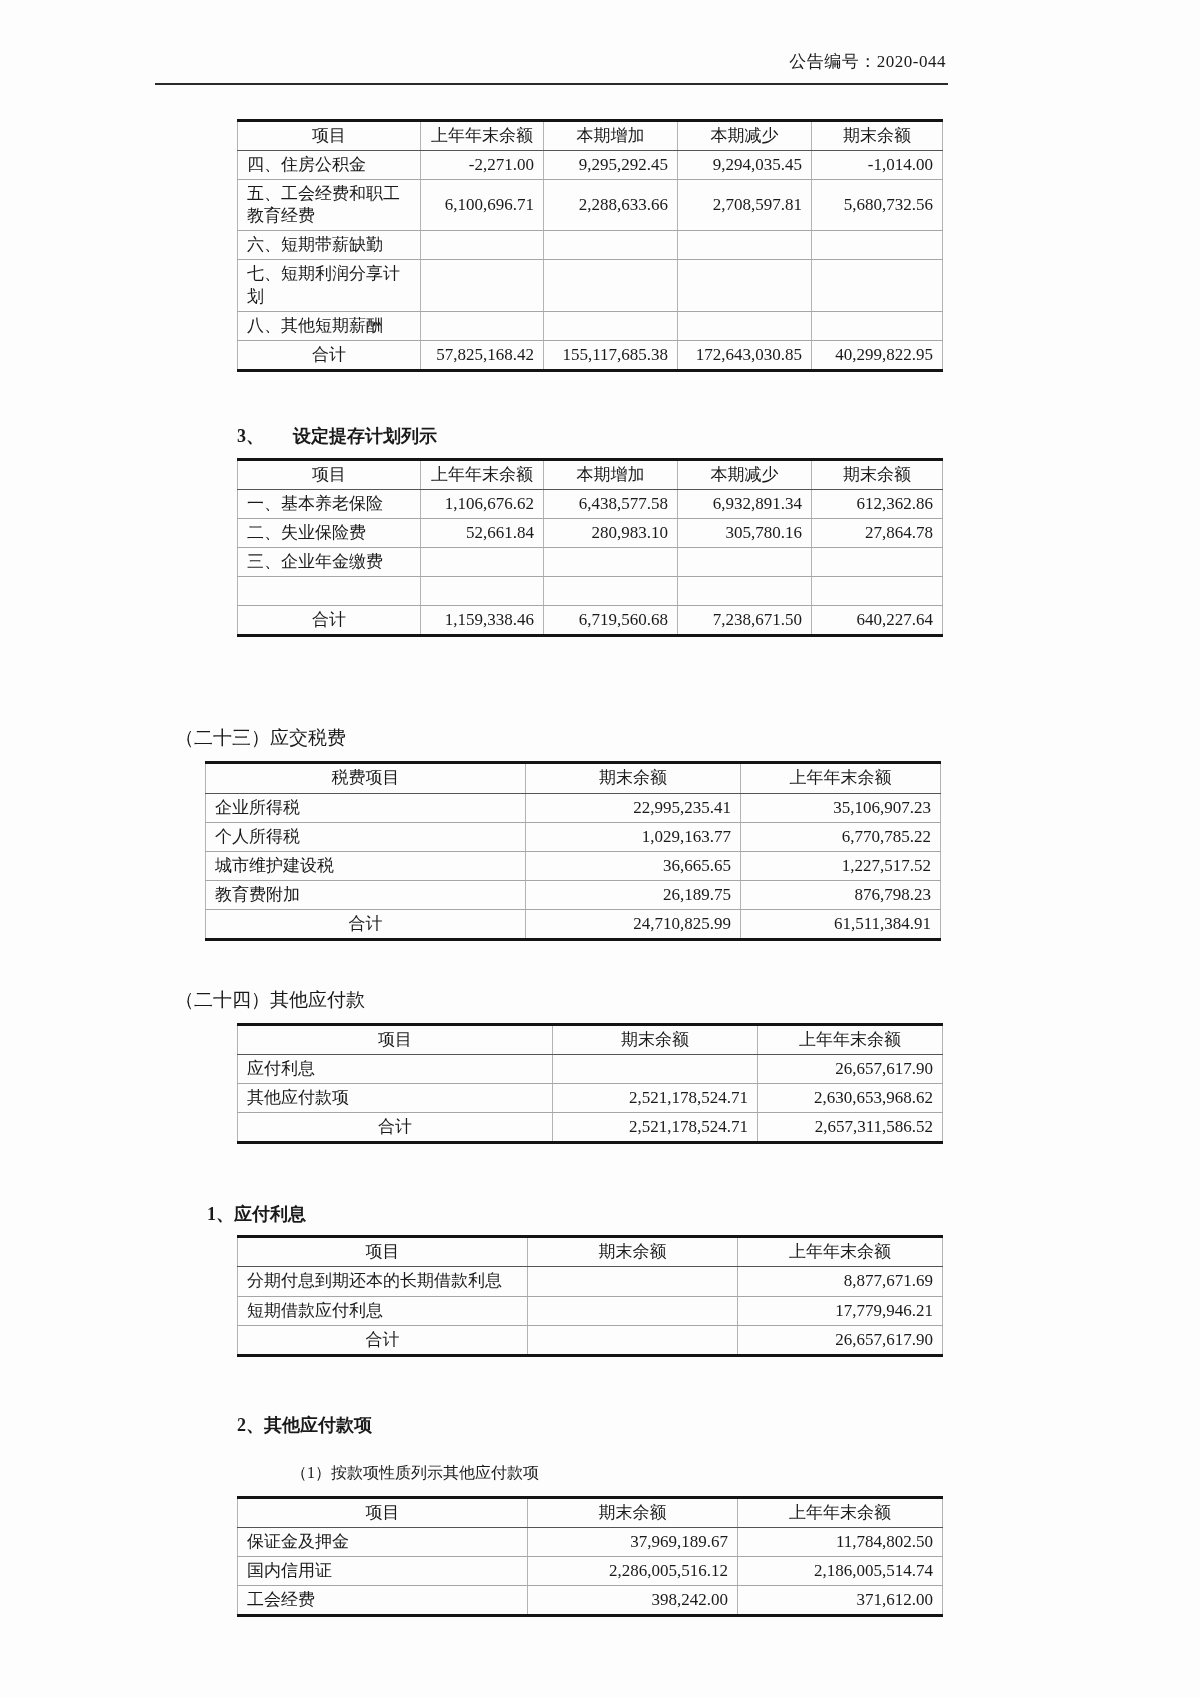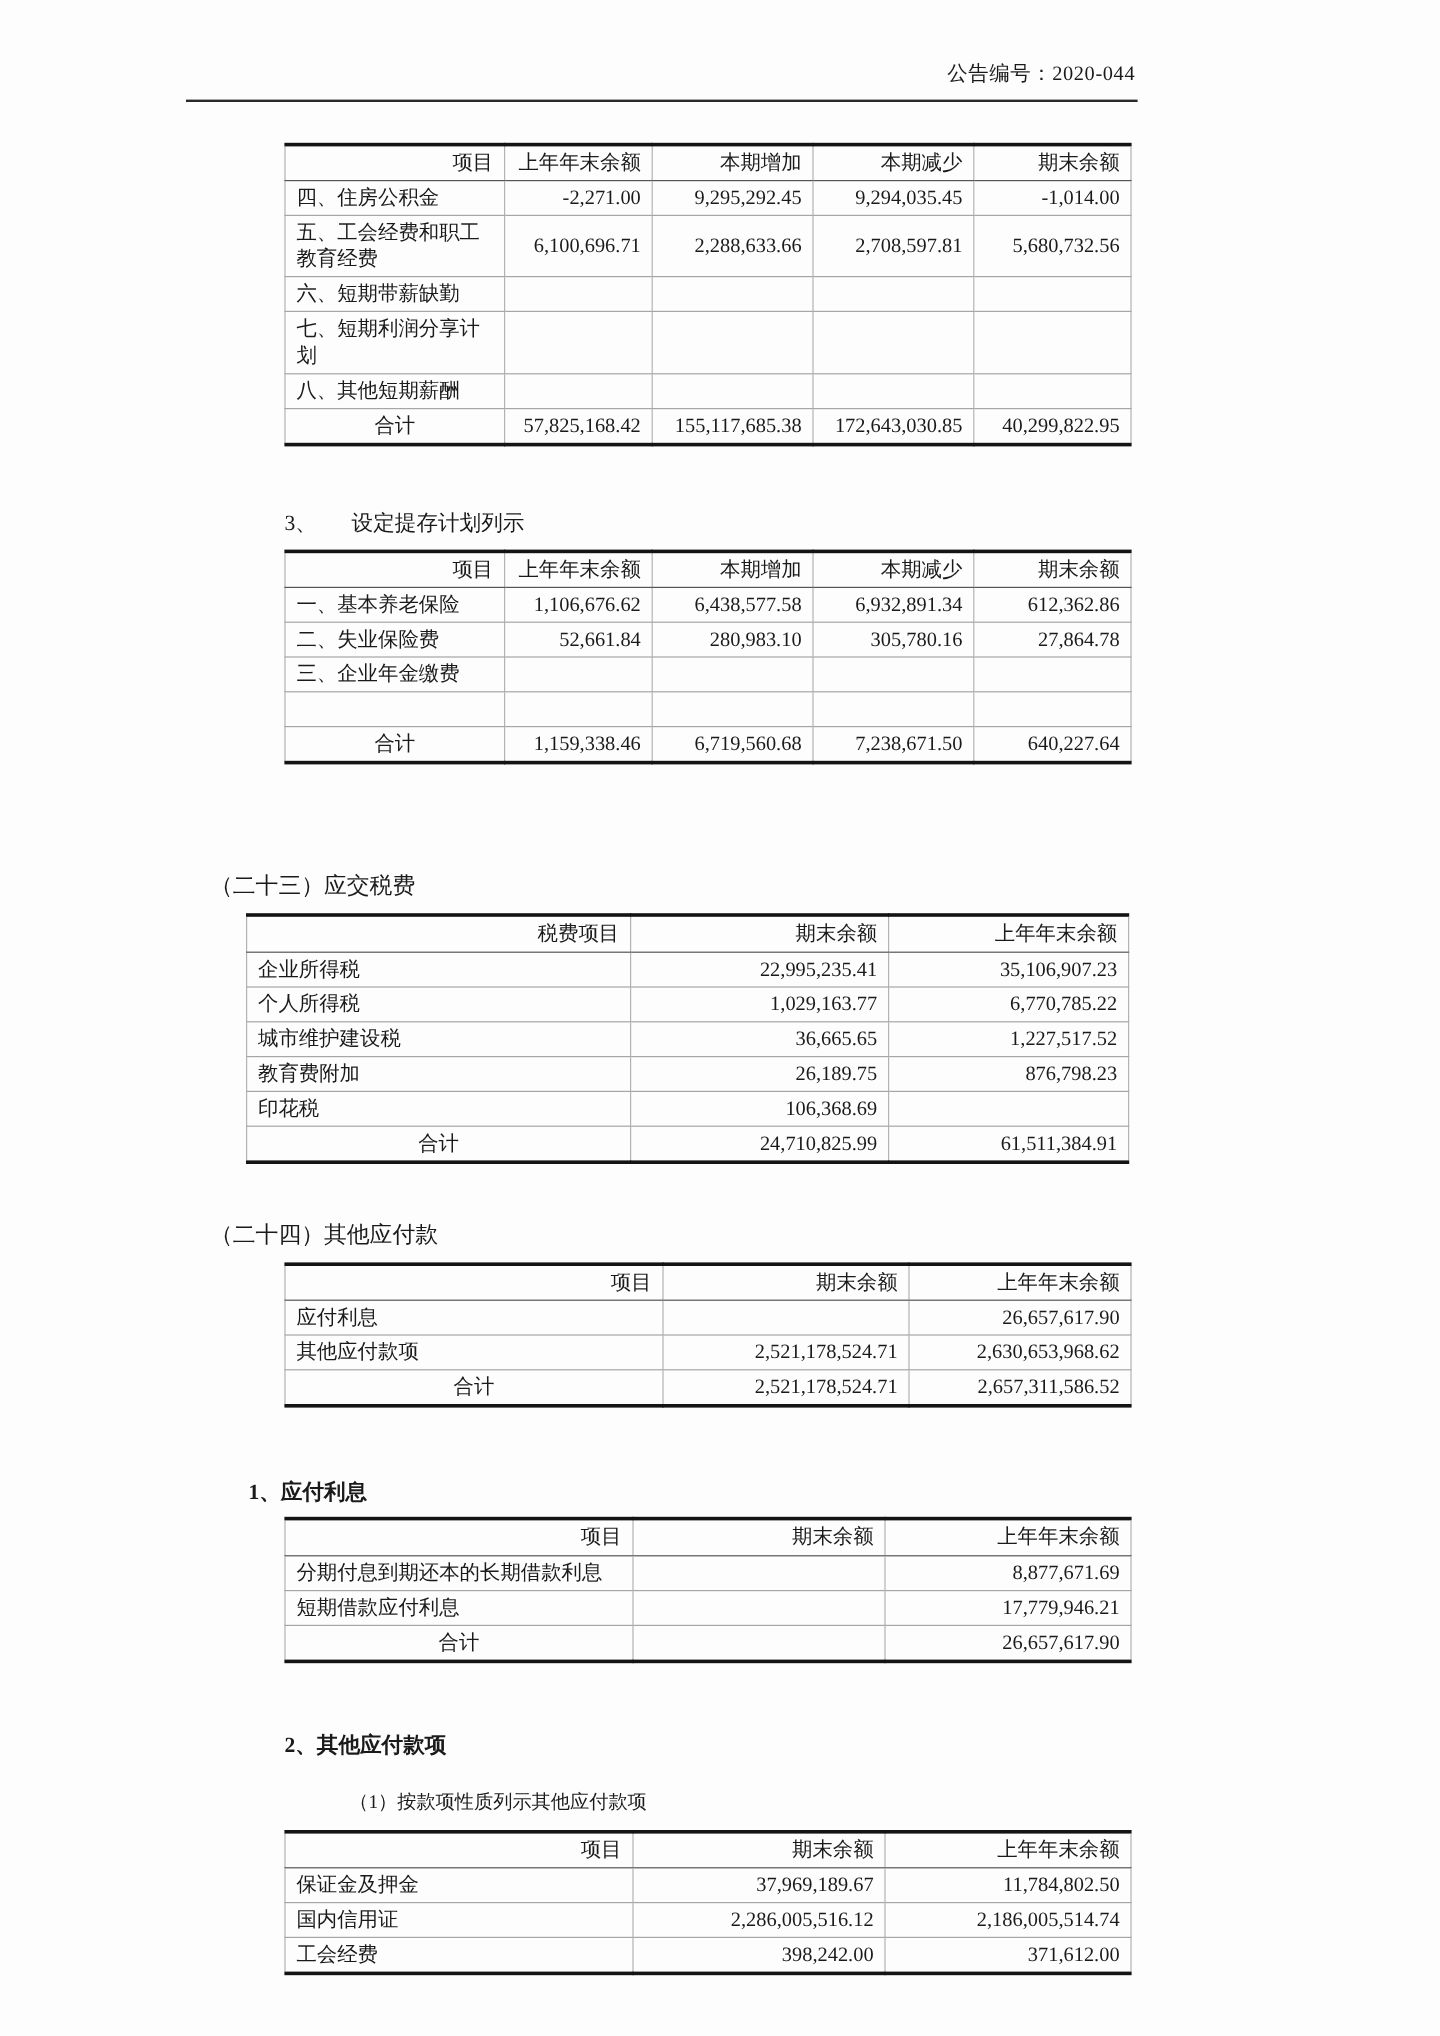--- a/index.html
+++ b/index.html
@@ -38,30 +38,30 @@
     border-right: 1px solid #b3b3b3;
     border-bottom: 1px solid #a6a6a6;
     padding: 3px 9px;
     line-height: 1.3;
     height: 26px;
     vertical-align: middle;
     font-weight: normal;
     overflow: hidden;
   }
   table.fin-table th {
-    text-align: right;
+    text-align: center;
     border-bottom: 1px solid #555;
   }
   table.fin-table tr:last-child td { border-bottom: none; }
   td.c-item  { text-align: left; }
   td.c-num   { text-align: right; }
   td.c-total { text-align: center; }
 
   .t-benefits   { margin: 34px 0 0 82px; width: 705px; }
-  .h-sec3       { margin: 52px 0 0 82px; font-size: 18px; font-weight: normal; }
+  .h-sec3       { margin: 52px 0 0 82px; font-size: 18px; font-weight: bold; }
   .h-sec3 .num  { display: inline-block; min-width: 56px; }
   .t-dcp        { margin: 10px 0 0 82px; width: 705px; }
   .h-big        { font-size: 19px; font-weight: normal; }
   .h-sec23      { margin: 88px 0 0 20px; }
   .t-tax        { margin: 10px 0 0 50px; width: 735px; }
   .h-sec24      { margin: 46px 0 0 20px; }
   .t-otherpay   { margin: 10px 0 0 82px; width: 705px; }
   .h-sub        { font-size: 18px; font-weight: bold; }
   .h-sub1       { margin: 58px 0 0 52px; }
   .t-interest   { margin: 9px 0 0 82px; width: 705px; }
@@ -230,25 +230,20 @@
           <td class="c-item">城市维护建设税</td>
           <td class="c-num">36,665.65</td>
           <td class="c-num">1,227,517.52</td>
         </tr>
         <tr>
           <td class="c-item">教育费附加</td>
           <td class="c-num">26,189.75</td>
           <td class="c-num">876,798.23</td>
         </tr>
         <tr>
-          <td class="c-item">印花税</td>
-          <td class="c-num">106,368.69</td>
-          <td class="c-num">&nbsp;</td>
-        </tr>
-        <tr>
           <td class="c-total">合计</td>
           <td class="c-num">24,710,825.99</td>
           <td class="c-num">61,511,384.91</td>
         </tr>
       </tbody>
     </table>
 
   <div class="h-big h-sec24">（二十四）其他应付款</div>
 
   <table class="fin-table t-otherpay">

